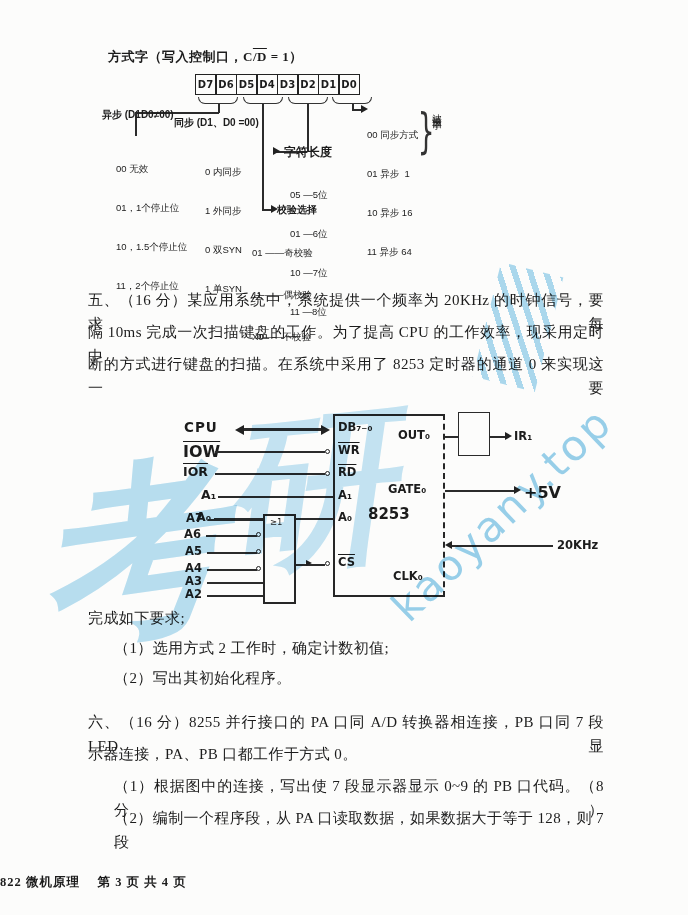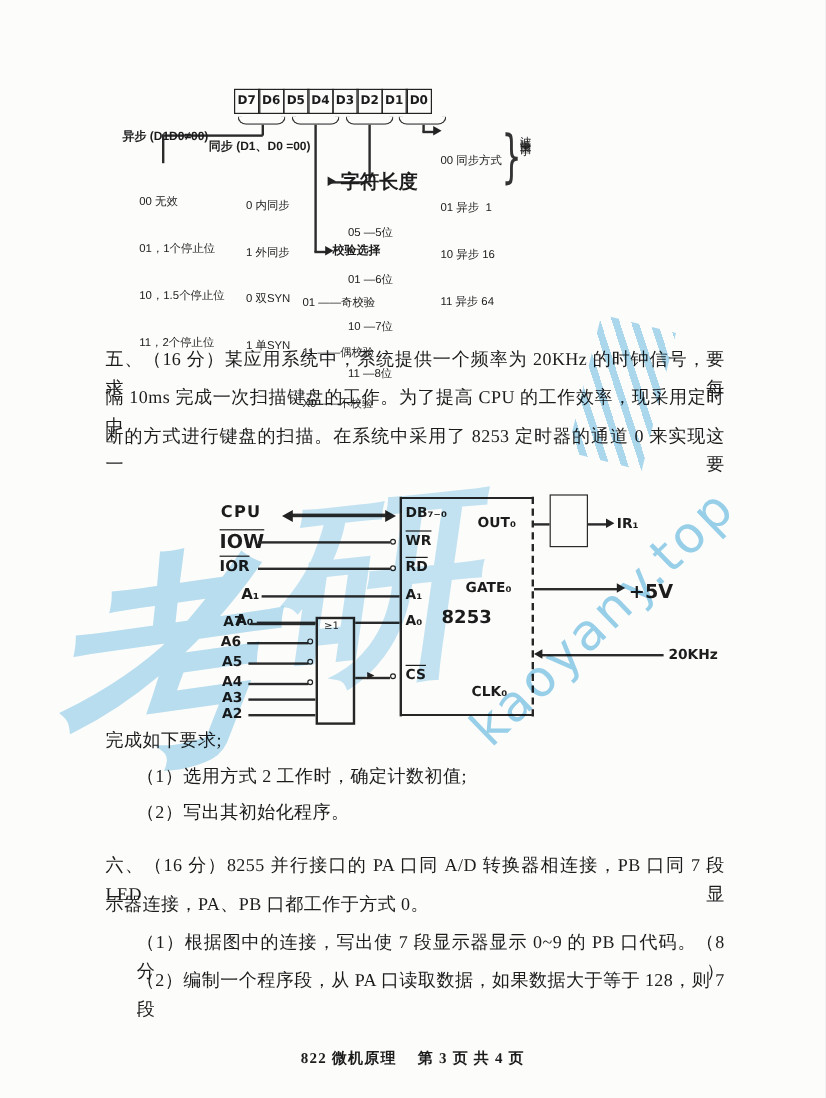--- a/index.html
+++ b/index.html
@@ -22,20 +22,23 @@
   .brace { position:absolute; height:7px; border:1.5px solid #333; border-top:none; border-radius:0 0 7px 7px; }
   .bodyline { position:absolute; left:88px; width:516px; font-size:15px; letter-spacing:.4px; line-height:24px; text-align:justify; text-align-last:justify; }
   .bodyline.nojust { text-align:left; text-align-last:left; }
   .wm { position:absolute; color:#7fc6e8; mix-blend-mode:multiply; pointer-events:none; font-family:"DejaVu Sans","Liberation Sans",sans-serif; }
 </style>
 </head>
 <body>
 
 <div class="page">
 
+  <div class="abs" style="left:108px;top:48px;font-size:13px;font-weight:bold;letter-spacing:.5px;">
+    <span>方式字（写入控制口，C</span><span class="ov">/D</span><span> = 1）</span>
+  </div>
 
   <div class="abs" style="left:196px;top:74px;display:flex;">
     <div class="bit">D7</div>
     <div class="bit">D6</div>
     <div class="bit">D5</div>
     <div class="bit">D4</div>
     <div class="bit">D3</div>
     <div class="bit">D2</div>
     <div class="bit">D1</div>
     <div class="bit">D0</div>
@@ -78,21 +81,21 @@
 
   <div class="abs small" style="left:367px;top:102px;">
     <div>00 同步方式</div>
     <div>01 异步  1</div>
     <div>10 异步 16</div>
     <div>11 异步 64</div>
   </div>
   <div class="abs" style="left:411px;top:103px;font-size:48px;color:#333;transform:scaleX(.55);font-family:'DejaVu Sans',sans-serif;">}</div>
   <div class="abs" style="left:430px;top:106px;writing-mode:vertical-rl;font-size:9.5px;letter-spacing:2px;font-family:'Liberation Sans',sans-serif;">波特率因子</div>
 
-  <div class="abs small" style="left:284px;top:146px;font-size:16px;font-weight:bold;">字符长度</div>
+  <div class="abs small" style="left:284px;top:146px;font-size:12px;font-weight:bold;">字符长度</div>
   <div class="abs small" style="left:290px;top:162px;">
     <div>05 —5位</div>
     <div>01 —6位</div>
     <div>10 —7位</div>
     <div>11 —8位</div>
   </div>
 
   <div class="abs small" style="left:277px;top:203px;font-size:10px;font-weight:bold;">校验选择</div>
   <div class="abs small" style="left:252px;top:218px;line-height:14px;">
     <div>01 ——奇校验</div>
@@ -175,21 +178,21 @@
 
   <div class="bodyline nojust" style="top:606px;">完成如下要求;</div>
   <div class="bodyline nojust" style="top:636px;left:114px;">（1）选用方式 2 工作时，确定计数初值;</div>
   <div class="bodyline nojust" style="top:666px;left:114px;">（2）写出其初始化程序。</div>
 
   <div class="bodyline" style="top:710px;">六、（16 分）8255 并行接口的 PA 口同 A/D 转换器相连接，PB 口同 7 段 LED 显</div>
   <div class="bodyline nojust" style="top:742px;">示器连接，PA、PB 口都工作于方式 0。</div>
   <div class="bodyline" style="top:774px;left:114px;width:490px;">（1）根据图中的连接，写出使 7 段显示器显示 0~9 的 PB 口代码。（8 分）</div>
   <div class="bodyline" style="top:806px;left:114px;width:490px;">（2）编制一个程序段，从 PA 口读取数据，如果数据大于等于 128，则 7 段</div>
 
-  <div class="abs" style="left:0;top:874px;width:688px;text-align:center;font-size:12.5px;font-weight:bold;letter-spacing:1px;">822 微机原理　 第 3 页 共 4 页</div>
+  <div class="abs" style="left:0;top:874px;width:688px;text-align:left;font-size:12.5px;font-weight:bold;letter-spacing:1px;">822 微机原理　 第 3 页 共 4 页</div>
 
   <div class="wm" style="left:38px;top:430px;font-size:185px;font-weight:bold;font-style:italic;opacity:.55;transform:rotate(-8deg);">考</div>
   <div class="wm" style="left:222px;top:378px;font-size:170px;font-weight:bold;font-style:italic;opacity:.45;transform:rotate(-6deg);">研</div>
   <div class="wm" style="left:486px;top:268px;width:64px;height:118px;opacity:.65;transform:rotate(14deg);
               background:repeating-linear-gradient(58deg, transparent 0 9px, #7fc6e8 9px 15px);"></div>
   <div class="wm" style="left:382px;top:596px;font-size:42px;letter-spacing:3px;opacity:.8;transform:rotate(-44deg);transform-origin:left top;">kaoyany.top</div>
 
 </div>
 
 </body></html>

